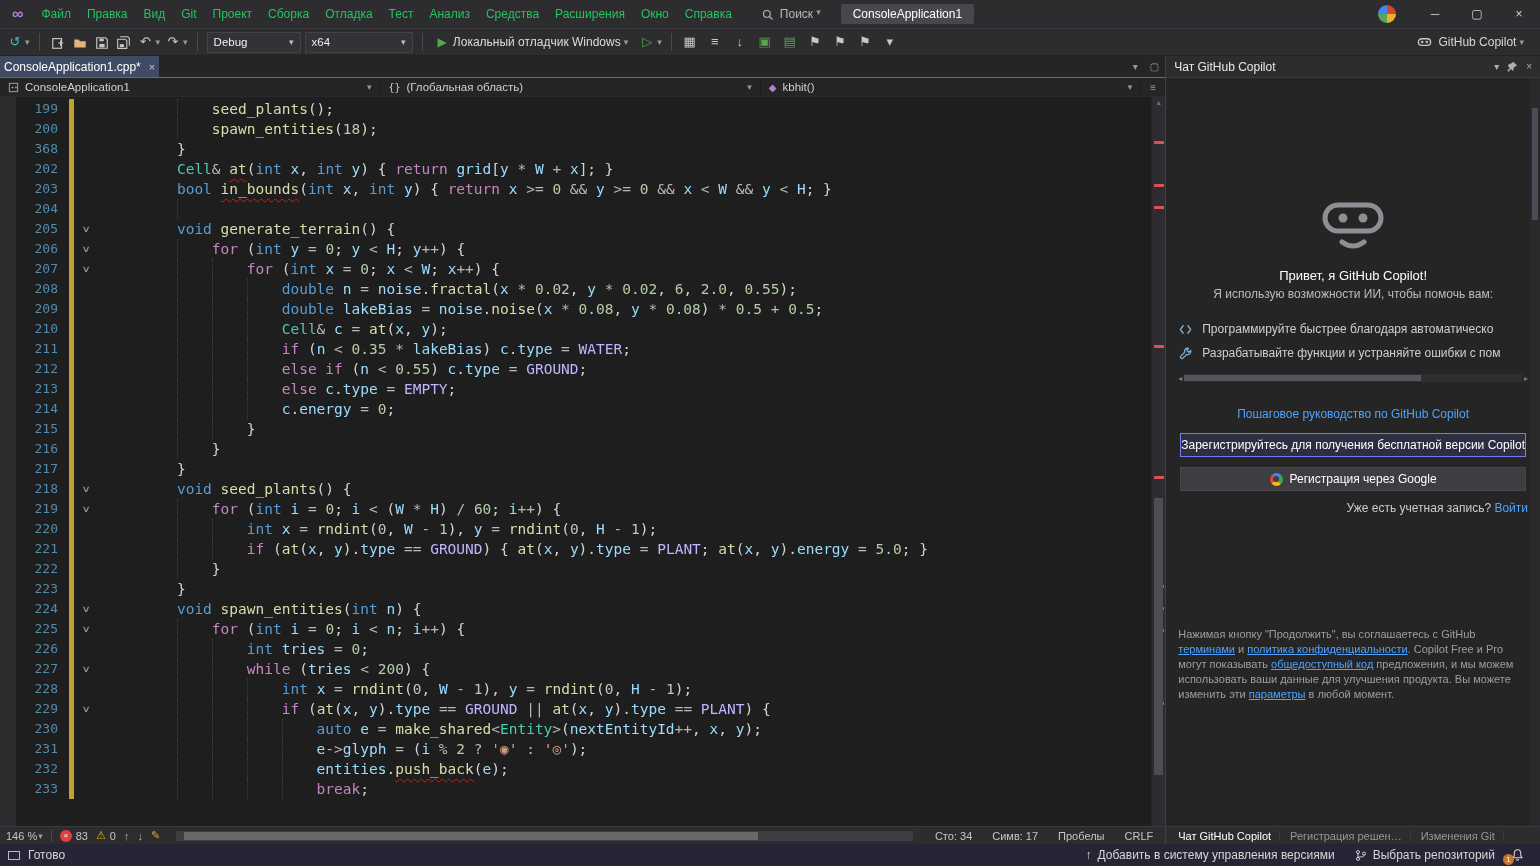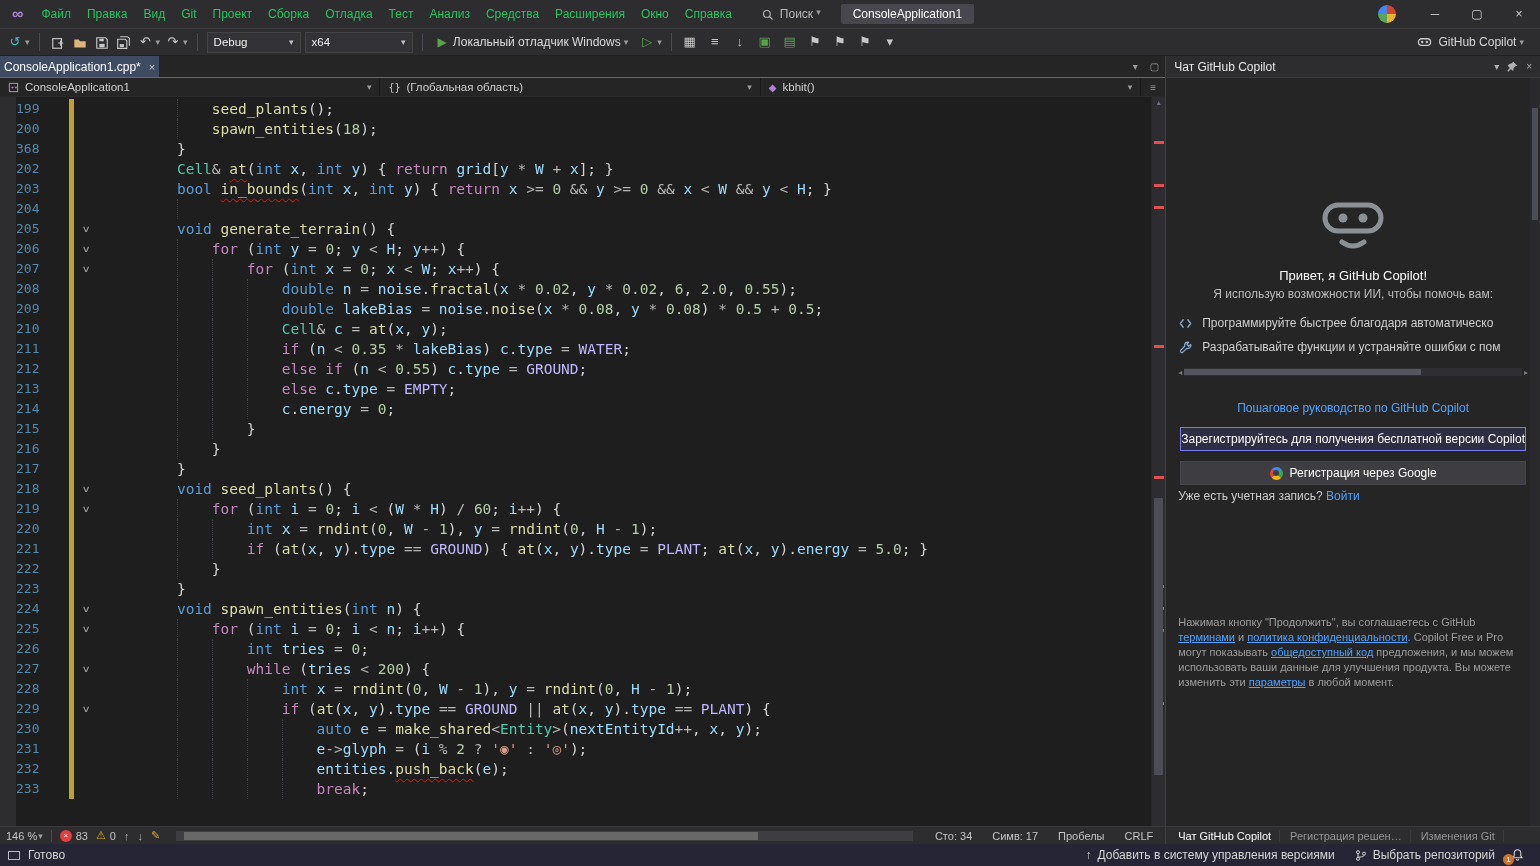--- a/index.html
+++ b/index.html
@@ -51,21 +51,21 @@
   .navsec .ncaret{margin-left:auto;font-size:9px;color:#9a9a9a}
   .scope-ico{font-family:"DejaVu Sans Mono",monospace;font-size:10px;color:#c8c8c8}
   .method-ico{color:#b180d7;font-size:10px}
   .nav-extra{flex:0 0 24px;display:flex;align-items:center;justify-content:center;color:#9a9a9a;font-size:10px;border-right:none}
 
   
   .editor{flex:1;min-height:0;position:relative;overflow:hidden;
     background:linear-gradient(90deg,#2d2d30 0 16px,#1e1e1e 16px);padding-top:2px}
   .codewrap{margin-right:14px}
   .code-row{display:grid;grid-template-columns:16px 52px 7px 22px 1fr;height:20px}
-  .gut{font-family:"DejaVu Sans Mono",monospace;font-size:13px;line-height:20px;color:#528bae;padding-right:10px;grid-column:2}
+  .gut{font-family:"DejaVu Sans Mono",monospace;font-size:13px;line-height:20px;color:#528bae;text-align:right;padding-right:10px;grid-column:2}
   .chg{background:#bfa22e;grid-column:3;margin:0 1px}
   .fold{grid-column:4;text-align:center;color:#9a9a9a;font-size:9px;line-height:20px;transform:scaleX(1.4)}
   .codetext{grid-column:5;position:relative;padding-left:45px;white-space:pre;
     font-family:"DejaVu Sans Mono",monospace;font-size:14.5px;line-height:20px;color:#d4d4d4}
   .guide{position:absolute;top:0;bottom:0;width:0;border-left:1px dotted #404045}
   .pl{color:#d4d4d4}.op{color:#b8b8b8}
   .kw{color:#569cd6}.ct{color:#c586c0}.ty{color:#4ec9b0}.fn{color:#dcdcaa}
   .va{color:#9cdcfe}.nu{color:#b5cea8}.mc{color:#beb7ff}.ch{color:#d69d85}
   .sq{text-decoration:underline;text-decoration-style:wavy;text-decoration-color:#e51400;text-decoration-thickness:1px;text-underline-offset:4px}
 
@@ -88,36 +88,36 @@
 
   
   .panel{flex:1;background:#252526;display:flex;flex-direction:column;position:relative;min-height:0}
   .phead{height:22px;background:#2d2d30;border-bottom:1px solid #3a3a3e;display:flex;align-items:center;padding:0 8px;gap:8px;color:#e8e8e8;flex:0 0 auto}
   .phead .ptitle{flex:1;white-space:nowrap;overflow:hidden}
   .phico{color:#b0b0b0;font-size:10px}
   .pbody{flex:1;min-height:0;overflow:hidden;padding:0 12px 0 12px;position:relative}
   .plogo{display:block;margin:122px auto 16px;color:#8b9095}
   .pgreet1{text-align:center;color:#ffffff;font-size:13px;margin-bottom:4px}
   .pgreet2{text-align:center;color:#bcbcbc;font-size:12px}
-  .featlist{margin-top:10px}
+  .featlist{margin-top:16px}
   .feat{display:flex;align-items:center;gap:9px;height:24px;color:#d0d0d0;font-size:12px;white-space:nowrap;overflow:hidden}
   .ficon{flex:0 0 15px;color:#84aed0;display:flex;align-items:center}
   .ftext{overflow:hidden;white-space:nowrap}
   .minihscroll{display:flex;align-items:center;gap:2px;margin-top:8px;height:10px}
   .mh-track{flex:1;height:8px;background:#2f2f33;position:relative}
   .mh-thumb{position:absolute;top:1px;bottom:1px;left:0;width:70%;background:#55555d}
   .mh-arrow{color:#7a7a82;font-size:8px}
   .plink{display:block;text-align:center;color:#4da3ff;margin-top:24px;font-size:12px}
   .btn{display:flex;align-items:center;justify-content:center;gap:7px;height:24px;margin:0 2px;font-size:12px;color:#ffffff;white-space:nowrap;overflow:hidden}
   .btn.signup{margin-top:12px;background:#2e2e42;border:1px solid #7a7af0}
   .btn.google{margin-top:10px;background:#3d3d42;border:1px solid #46464c}
   .gicon{width:13px;height:13px;border-radius:50%;position:relative;flex:0 0 13px;
     background:conic-gradient(from -40deg,#4285f4 0 25%,#34a853 25% 50%,#fbbc05 50% 75%,#ea4335 75%)}
   .gicon::after{content:"";position:absolute;inset:3.5px;background:#3d3d42;border-radius:50%}
-  .signin{display:block;text-align:left;margin-top:4px;color:#cccccc;font-size:12px}
+  .signin{display:block;text-align:right;margin-top:10px;color:#cccccc;font-size:12px}
   .signin a{color:#4da3ff;text-decoration:none}
   .legal{margin-top:112px;color:#9e9e9e;font-size:11px;line-height:15px}
   .legal-link{color:#4da3ff;text-decoration:underline}
   .pvscroll{position:absolute;right:0;top:0;bottom:0;width:10px;background:#2a2a2c}
   .pvthumb{position:absolute;left:2px;right:2px;top:4%;height:15%;background:#4d4d55}
   .ptabs{height:18px;background:#2d2d30;border-top:1px solid #3a3a3e;display:flex;align-items:center;padding:0 4px;gap:2px;flex:0 0 auto}
   .ptab{font-size:11px;color:#969696;padding:0 8px;border-right:1px solid #3a3a3e;white-space:nowrap;overflow:hidden}
   .ptab.active{color:#ffffff}
 
   

